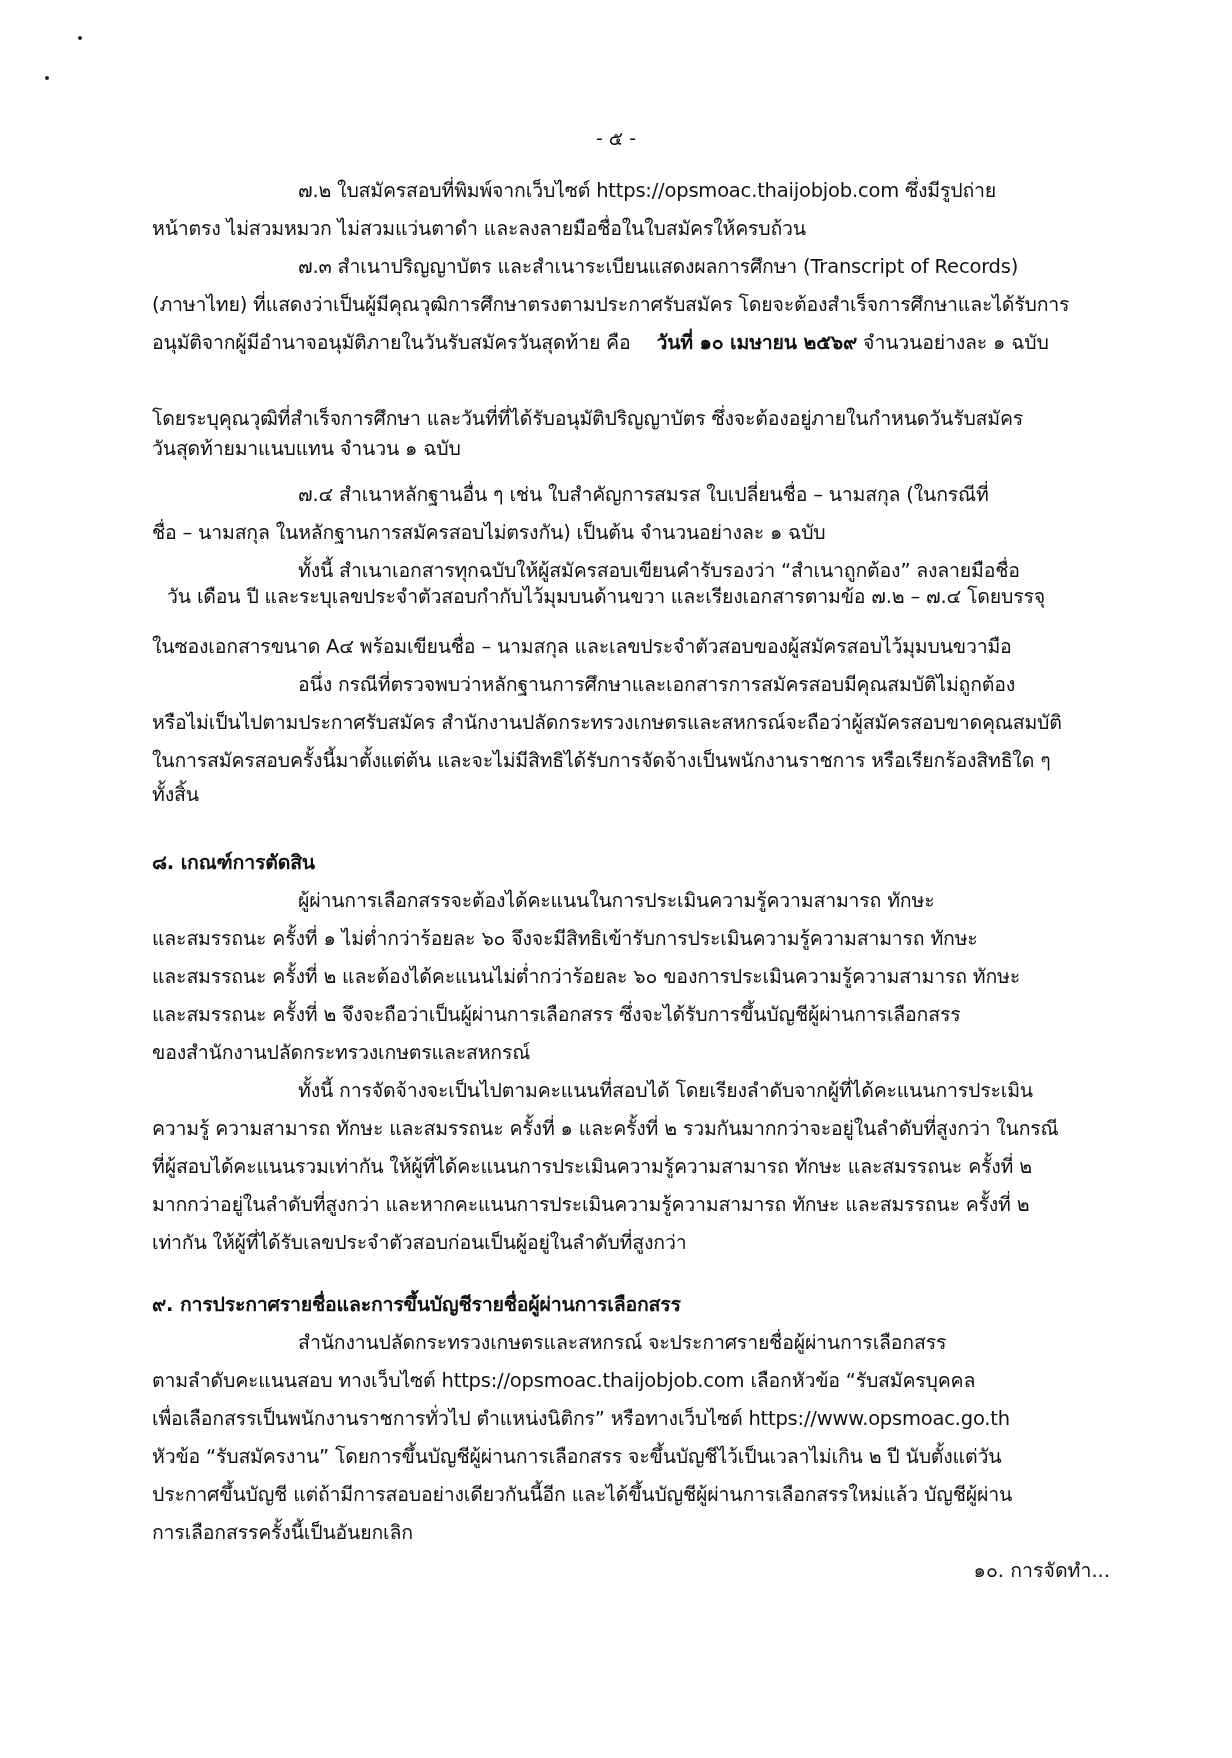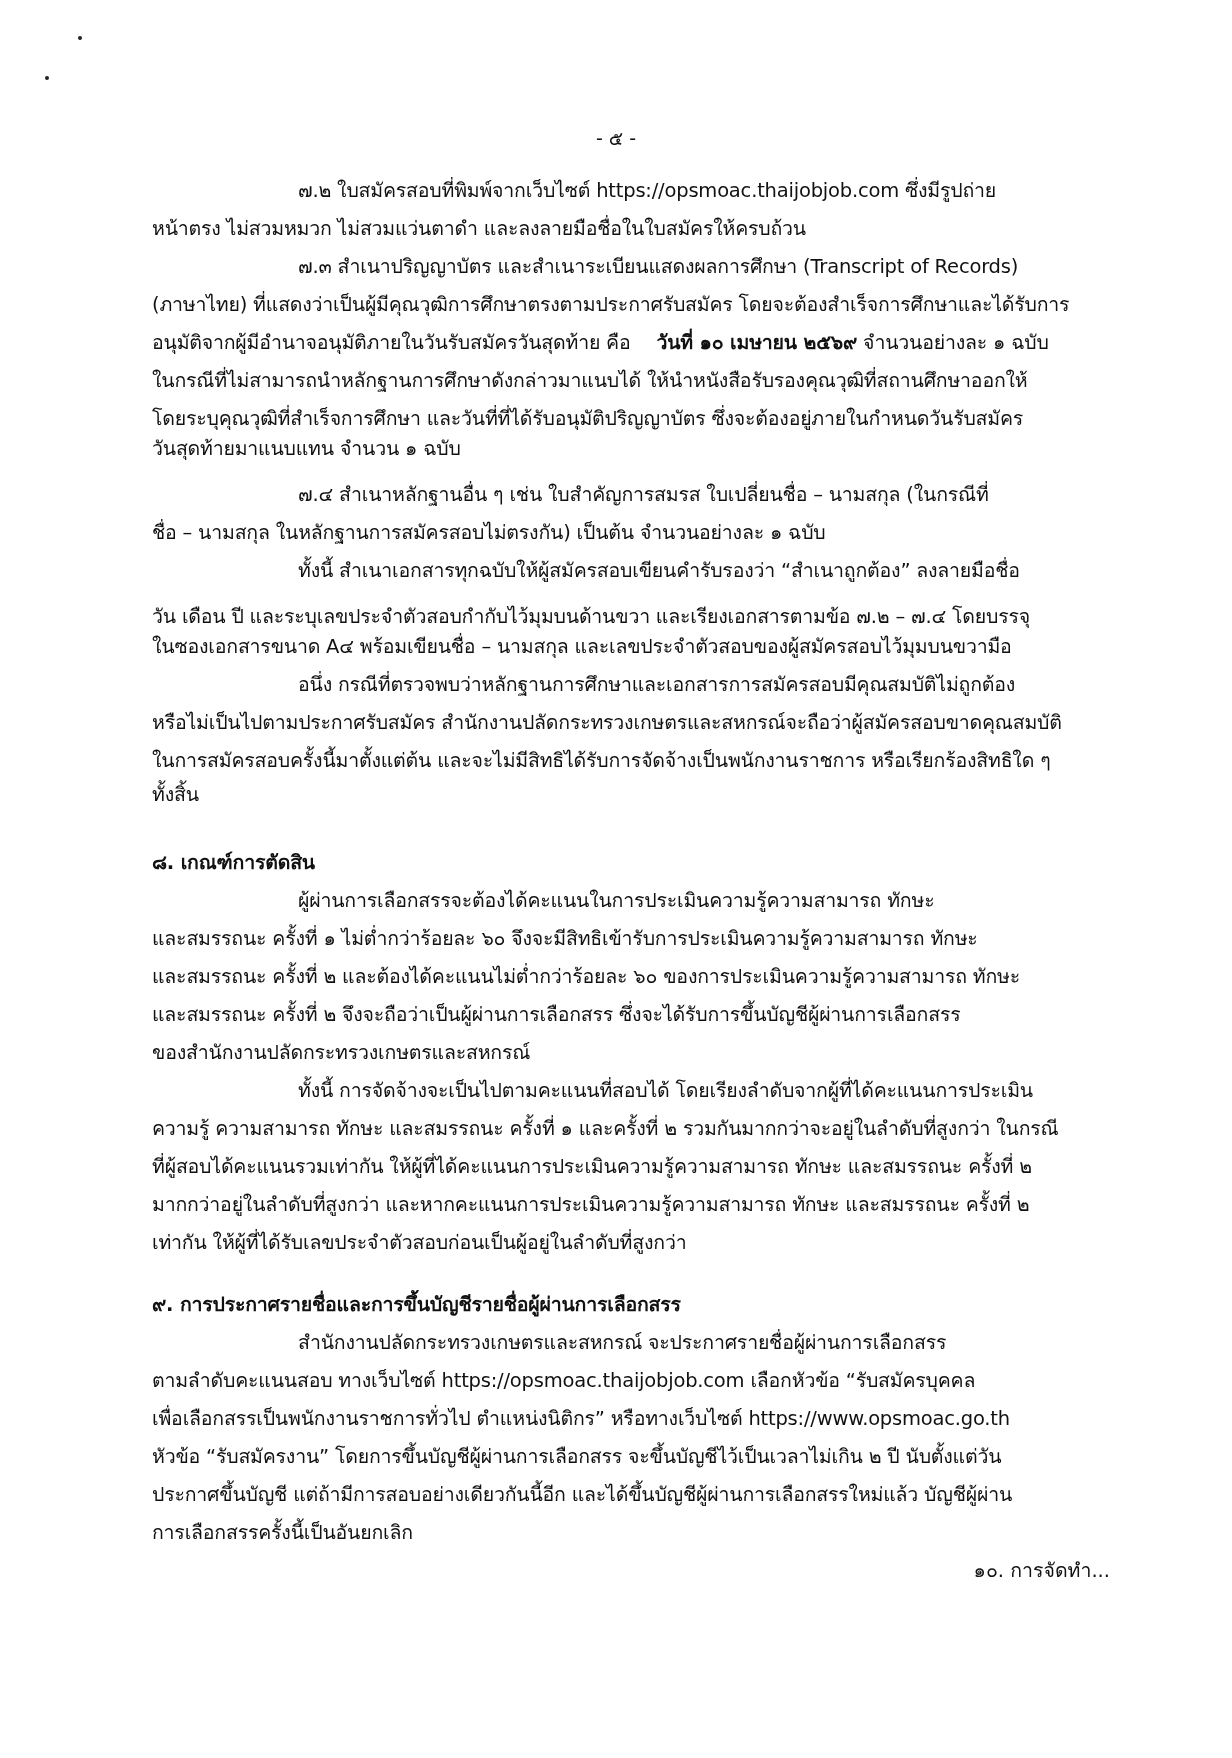--- a/index.html
+++ b/index.html
@@ -30,29 +30,28 @@
   <div class="line i" style="top:176px;">๗.๒ ใบสมัครสอบที่พิมพ์จากเว็บไซต์ https://opsmoac.thaijobjob.com ซึ่งมีรูปถ่าย</div>
   <div class="line l" style="top:214px;">หน้าตรง ไม่สวมหมวก ไม่สวมแว่นตาดำ และลงลายมือชื่อในใบสมัครให้ครบถ้วน</div>
 
   <div class="line i" style="top:252px;">๗.๓ สำเนาปริญญาบัตร และสำเนาระเบียนแสดงผลการศึกษา (Transcript of Records)</div>
   <div class="line l" style="top:290px;">(ภาษาไทย) ที่แสดงว่าเป็นผู้มีคุณวุฒิการศึกษาตรงตามประกาศรับสมัคร โดยจะต้องสำเร็จการศึกษาและได้รับการ</div>
   <div class="line l" style="top:328px;">
     <span>อนุมัติจากผู้มีอำนาจอนุมัติภายในวันรับสมัครวันสุดท้าย คือ</span>
     <span class="bold">วันที่ ๑๐ เมษายน ๒๕๖๙</span>
     <span>จำนวนอย่างละ ๑ ฉบับ</span>
   </div>
-  <div class="line l" style="top:366px;">ในกรณีที่ไม่สามารถนำหลักฐานการศึกษาดังกล่าวมาแนบได้ ให้นำหนังสือรับรองคุณวุฒิที่สถานศึกษาออกให้</div>
   <div class="line l" style="top:404px;">โดยระบุคุณวุฒิที่สำเร็จการศึกษา และวันที่ที่ได้รับอนุมัติปริญญาบัตร ซึ่งจะต้องอยู่ภายในกำหนดวันรับสมัคร</div>
   <div class="line l" style="top:434px;">วันสุดท้ายมาแนบแทน จำนวน ๑ ฉบับ</div>
 
   <div class="line i" style="top:480px;">๗.๔ สำเนาหลักฐานอื่น ๆ เช่น ใบสำคัญการสมรส ใบเปลี่ยนชื่อ – นามสกุล (ในกรณีที่</div>
   <div class="line l" style="top:518px;">ชื่อ – นามสกุล ในหลักฐานการสมัครสอบไม่ตรงกัน) เป็นต้น จำนวนอย่างละ ๑ ฉบับ</div>
 
   <div class="line i" style="top:556px;">ทั้งนี้ สำเนาเอกสารทุกฉบับให้ผู้สมัครสอบเขียนคำรับรองว่า “สำเนาถูกต้อง” ลงลายมือชื่อ</div>
-  <div class="line l" style="top:602px;">วัน เดือน ปี และระบุเลขประจำตัวสอบกำกับไว้มุมบนด้านขวา และเรียงเอกสารตามข้อ ๗.๒ – ๗.๔ โดยบรรจุ</div>
+  <div class="line l" style="top:582px;margin-left:15px;">วัน เดือน ปี และระบุเลขประจำตัวสอบกำกับไว้มุมบนด้านขวา และเรียงเอกสารตามข้อ ๗.๒ – ๗.๔ โดยบรรจุ</div>
   <div class="line l" style="top:632px;">ในซองเอกสารขนาด A๔ พร้อมเขียนชื่อ – นามสกุล และเลขประจำตัวสอบของผู้สมัครสอบไว้มุมบนขวามือ</div>
 
   <div class="line i" style="top:670px;">อนึ่ง กรณีที่ตรวจพบว่าหลักฐานการศึกษาและเอกสารการสมัครสอบมีคุณสมบัติไม่ถูกต้อง</div>
   <div class="line l" style="top:708px;">หรือไม่เป็นไปตามประกาศรับสมัคร สำนักงานปลัดกระทรวงเกษตรและสหกรณ์จะถือว่าผู้สมัครสอบขาดคุณสมบัติ</div>
   <div class="line l" style="top:746px;">ในการสมัครสอบครั้งนี้มาตั้งแต่ต้น และจะไม่มีสิทธิได้รับการจัดจ้างเป็นพนักงานราชการ หรือเรียกร้องสิทธิใด ๆ</div>
   <div class="line l" style="top:780px;">ทั้งสิ้น</div>
 
   <div class="line l heading" style="top:848px;">๘. เกณฑ์การตัดสิน</div>
   <div class="line i" style="top:886px;">ผู้ผ่านการเลือกสรรจะต้องได้คะแนนในการประเมินความรู้ความสามารถ ทักษะ</div>
   <div class="line l" style="top:924px;">และสมรรถนะ ครั้งที่ ๑ ไม่ต่ำกว่าร้อยละ ๖๐ จึงจะมีสิทธิเข้ารับการประเมินความรู้ความสามารถ ทักษะ</div>

